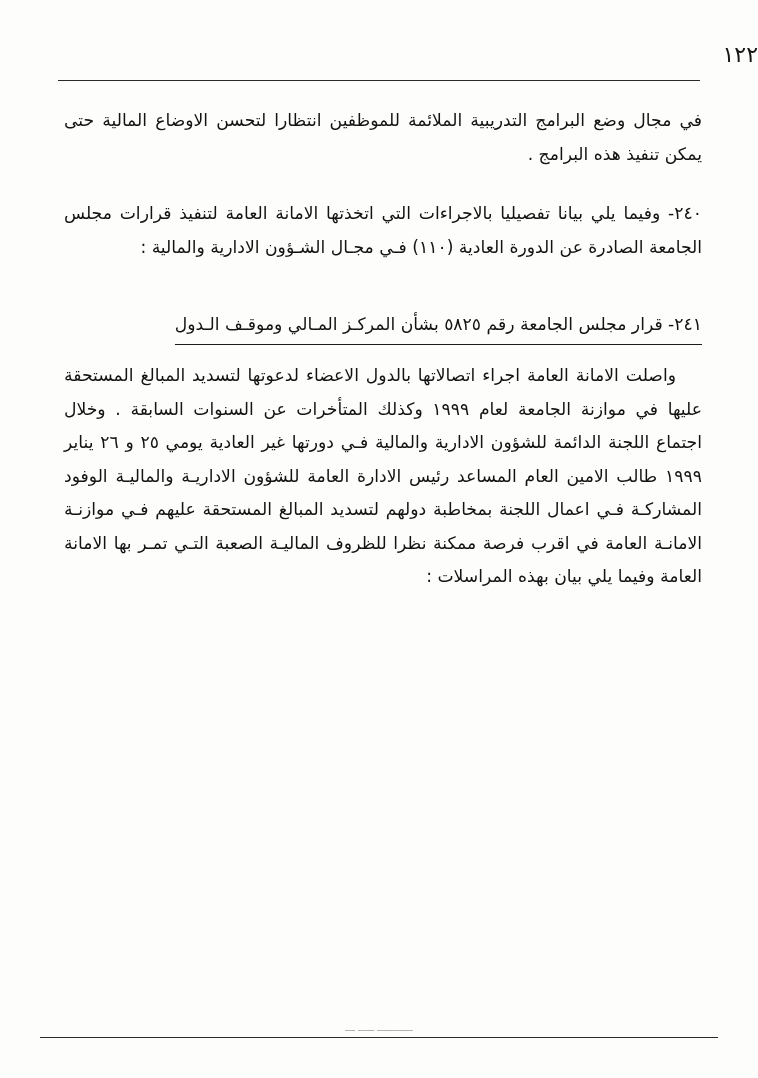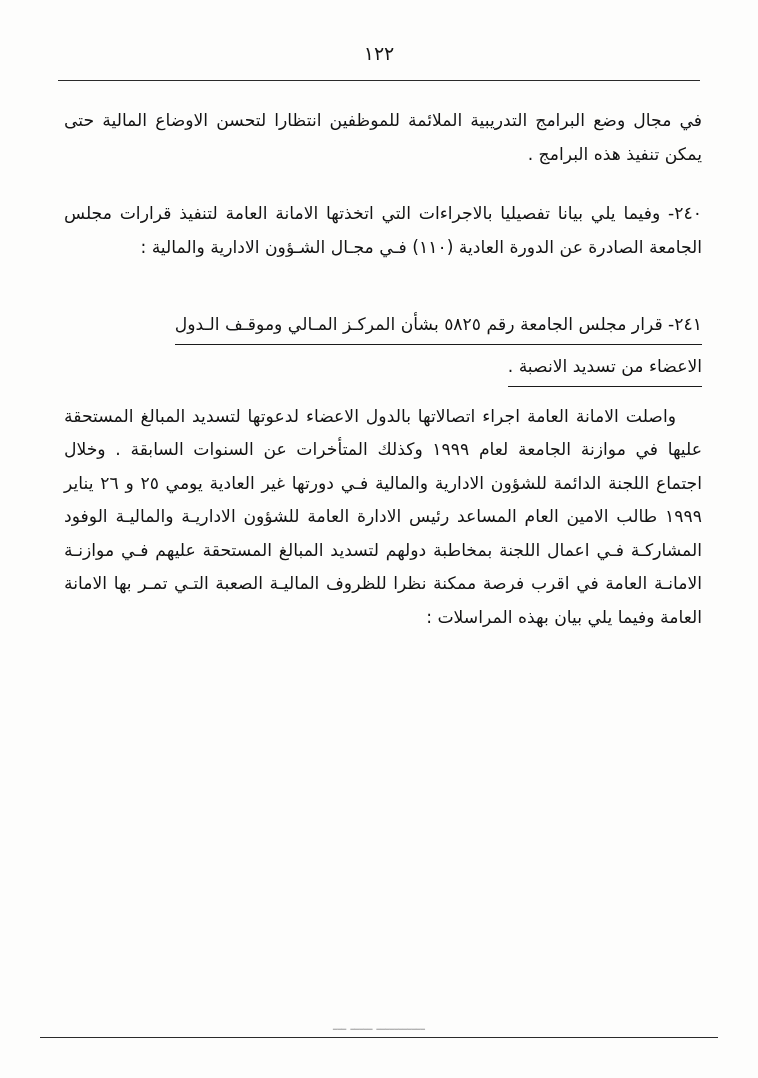--- a/index.html
+++ b/index.html
@@ -21,22 +21,22 @@
     inset: 0;
     background: #fdfdfc;
   }
 
   
   .page-number {
     position: absolute;
     top: 42px;
     left: 0;
     right: 0;
-    text-align: center;
-    font-size: 19px;
+    text-align: right;
+    font-size: 22px;
     letter-spacing: 1px;
     font-family: "DejaVu Sans", sans-serif;
     color: #161616;
   }
 
   .rule-top {
     position: absolute;
     top: 80px;
     left: 58px;
     right: 58px;
@@ -101,21 +101,21 @@
     text-align: justify;
     text-align-last: right;
   }
 
   .footer-scribble {
     position: absolute;
     bottom: 44px;
     left: 0;
     right: 0;
     text-align: center;
-    font-size: 15px;
+    font-size: 11px;
     color: #9a9a9a;
     letter-spacing: 2px;
     opacity: .75;
     font-family: Liberation Sans, sans-serif;
   }
 </style>
 </head>
 <body>
 
 <div class="page">
@@ -127,23 +127,20 @@
   <div class="content">
 
     <p class="para">في مجال وضع البرامج التدريبية الملائمة للموظفين انتظارا لتحسن الاوضاع المالية حتى يمكن تنفيذ هذه البرامج .</p>
 
     <p class="para spaced">٢٤٠- وفيما يلي بيانا تفصيليا بالاجراءات التي اتخذتها الامانة العامة لتنفيذ قرارات مجلس الجامعة الصادرة عن الدورة العادية (١١٠) فـي مجـال الشـؤون الادارية والمالية :</p>
 
     <p class="para heading">
       <span class="heading-underline">٢٤١- قرار مجلس الجامعة رقم ٥٨٢٥ بشأن المركـز المـالي وموقـف الـدول</span>
     </p>
 
-    <p class="para heading-2">
-      <span class="heading-underline">الاعضاء من تسديد الانصبة .</span>
-    </p>
 
     <p class="para indent-first" style="margin-top:16px;">واصلت الامانة العامة اجراء اتصالاتها بالدول الاعضاء لدعوتها لتسديد المبالغ المستحقة عليها في موازنة الجامعة لعام ١٩٩٩ وكذلك المتأخرات عن السنوات السابقة . وخلال اجتماع اللجنة الدائمة للشؤون الادارية والمالية فـي دورتها غير العادية يومي ٢٥ و ٢٦ يناير ١٩٩٩ طالب الامين العام المساعد رئيس الادارة العامة للشؤون الاداريـة والماليـة الوفود المشاركـة فـي اعمال اللجنة بمخاطبة دولهم لتسديد المبالغ المستحقة عليهم فـي موازنـة الامانـة العامة في اقرب فرصة ممكنة نظرا للظروف الماليـة الصعبة التـي تمـر بها الامانة العامة وفيما يلي بيان بهذه المراسلات :</p>
 
 
   </div>
 
   <div class="footer-scribble">ـــــــــــ ـــــ ـــ</div>
 
   <div class="rule-bottom"></div>
 

